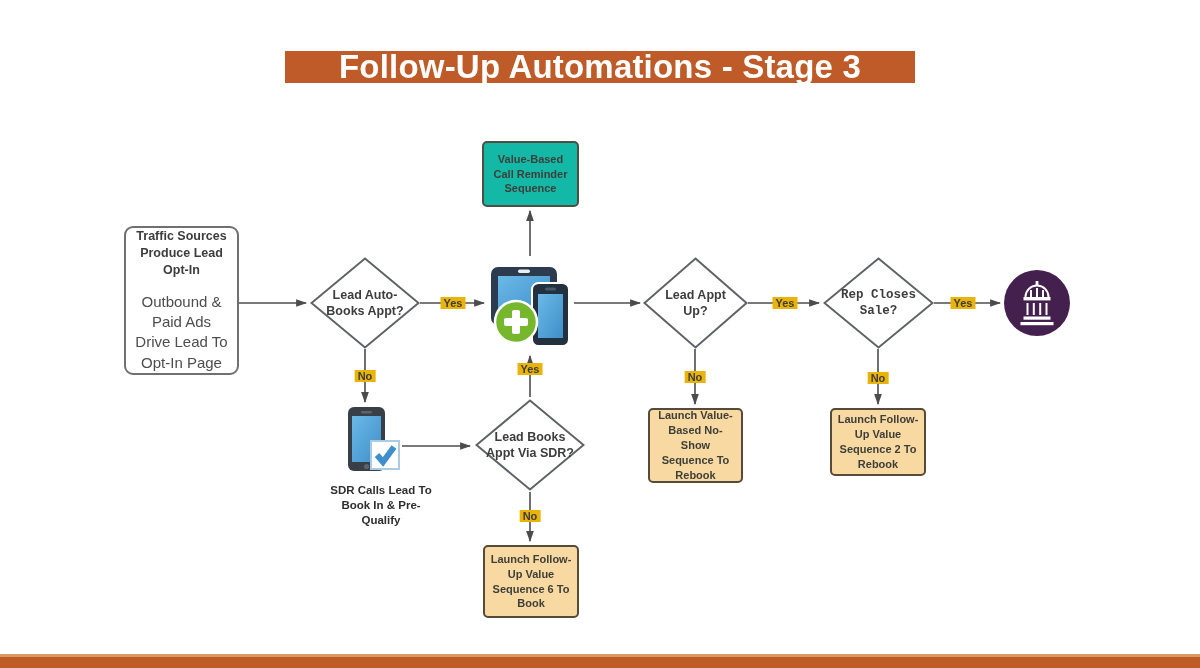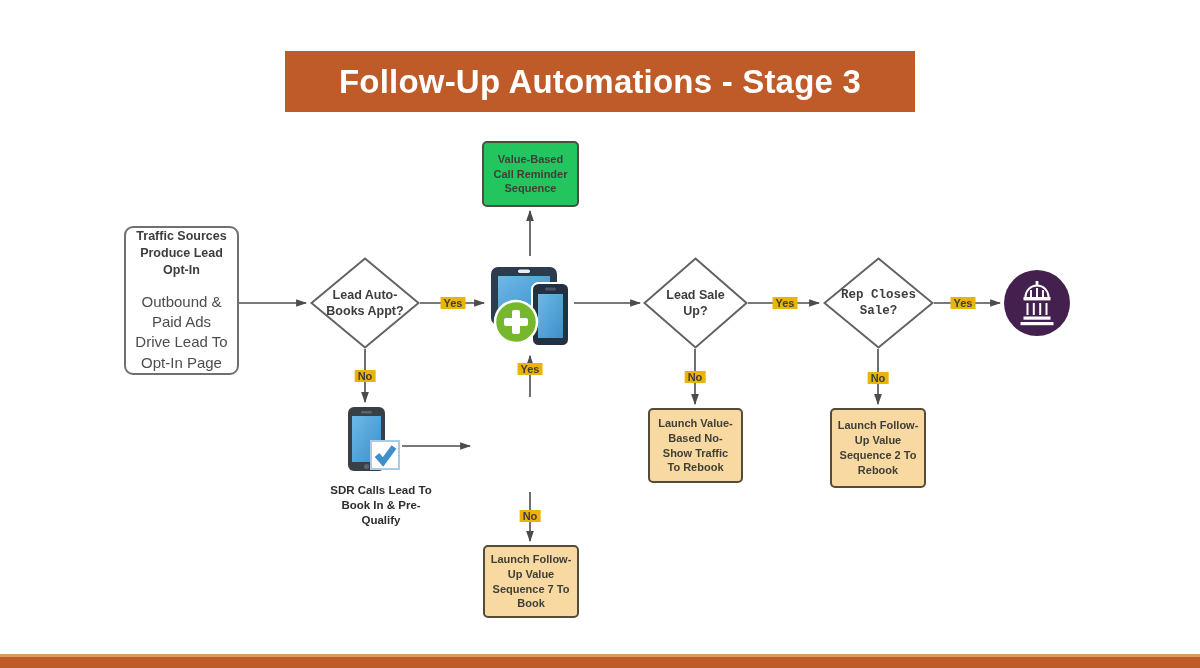--- a/index.html
+++ b/index.html
@@ -2,21 +2,21 @@
 <html><head>
 <meta charset="utf-8">
 <style>
   html,body{margin:0;padding:0;background:#ffffff;}
   #slide{
     position:relative;width:1200px;height:668px;background:#ffffff;overflow:hidden;
     font-family:"Liberation Sans","DejaVu Sans",sans-serif;color:#3d3d3d;
   }
   
   .banner{
-    position:absolute;left:285px;top:51px;width:630px;height:61px;
+    position:absolute;left:285px;top:51px;width:630px;height:32px;
     background:#bf5b28;display:flex;align-items:center;justify-content:center;
   }
   .banner h1{
     margin:0;font-size:33px;font-weight:bold;color:#ffffff;letter-spacing:.2px;white-space:nowrap;
   }
   
   .bottombar{
     position:absolute;left:0;right:0;bottom:0;height:11px;
     background:#bf5b28;border-top:3px solid #d89c62;
   }
@@ -29,21 +29,21 @@
     display:flex;flex-direction:column;align-items:center;justify-content:center;
     text-align:center;padding:12px 8px;
   }
   .proc-head{font-weight:bold;font-size:12.5px;line-height:1.35;color:#3d3d3d;margin-bottom:13px;}
   .proc-body{font-size:15px;line-height:1.35;color:#4d4d4d;}
   .rect-node{
     border:2px solid #4e4e42;border-radius:5px;
     display:flex;align-items:center;justify-content:center;text-align:center;
     font-weight:bold;font-size:11px;line-height:1.35;color:#3f3f39;padding:4px 5px;
   }
-  .green{background:#22c55e;}
+  .green{background:#14b8a6;}
   .tan{background:#f8d9a1;border-color:#564a39;}
   .diamond{display:flex;align-items:center;justify-content:center;}
   .diamond svg{position:absolute;left:0;top:0;width:100%;height:100%;}
   .diamond .dlabel{
     position:relative;z-index:1;text-align:center;font-weight:bold;
     font-size:12.5px;line-height:1.3;color:#3d3d3d;
   }
   .edge-label{
     position:absolute;z-index:3;transform:translate(-50%,-50%);
     background:#eab308;padding:0 3px;font-weight:bold;font-size:11px;color:#3d3d3d;
@@ -130,44 +130,50 @@
       <rect x="4" y="1" width="37" height="64" rx="6" fill="#393f47"></rect>
       <rect x="17" y="5" width="11" height="2.6" rx="1.3" fill="#5b636d"></rect>
       <rect x="8" y="10" width="29" height="46" fill="url(#scr)"></rect>
       <circle cx="22.5" cy="60.5" r="2.6" fill="#5b636d"></circle>
       <rect x="27" y="35" width="28" height="28" fill="#ffffff" stroke="#a9cbe4" stroke-width="2"></rect>
       <path d="M33,49 L39,56 L50,41" fill="none" stroke="#3e8fcb" stroke-width="6"></path>
     </svg>
   </div>
   <div class="icon-caption" style="left:325px;top:483px;width:112px;">SDR Calls Lead To Book In &amp; Pre-Qualify</div>
 
+  <div class="node diamond" style="left:475px;top:399px;width:110px;height:92px;">
+    <svg viewBox="0 0 110 92" preserveAspectRatio="none">
+      <polygon points="55,1.5 108.5,46 55,90.5 1.5,46" fill="#ffffff" stroke="#5f6368" stroke-width="2"></polygon>
+    </svg>
+    <div class="dlabel" style="width:94px;">Lead Books Appt Via SDR?</div>
+  </div>
 
   <div class="node rect-node tan" style="left:483px;top:545px;width:96px;height:73px;">
-    <span>Launch Follow-Up Value Sequence 7 To Book</span>
+    <span>Launch Follow-Up Value Sequence 6 To Book</span>
   </div>
 
   <div class="node diamond" style="left:643px;top:257px;width:105px;height:92px;">
     <svg viewBox="0 0 105 92" preserveAspectRatio="none">
       <polygon points="52.5,1.5 103.5,46 52.5,90.5 1.5,46" fill="#ffffff" stroke="#5f6368" stroke-width="2"></polygon>
     </svg>
-    <div class="dlabel" style="width:78px;">Lead Sale Up?</div>
+    <div class="dlabel" style="width:78px;">Lead Appt Up?</div>
   </div>
 
   <div class="node rect-node tan" style="left:648px;top:408px;width:95px;height:75px;">
-    <span>Launch Value-Based No-Show Traffic To Rebook</span>
+    <span>Launch Value-Based No-Show Sequence To Rebook</span>
   </div>
 
   <div class="node diamond" style="left:823px;top:257px;width:111px;height:92px;font-family:Liberation Mono, monospace;">
     <svg viewBox="0 0 111 92" preserveAspectRatio="none">
       <polygon points="55.5,1.5 109.5,46 55.5,90.5 1.5,46" fill="#ffffff" stroke="#5f6368" stroke-width="2"></polygon>
     </svg>
     <div class="dlabel" style="width:86px;">Rep Closes Sale?</div>
   </div>
 
-  <div class="node rect-node tan" style="left:830px;top:408px;width:96px;height:80px;">
+  <div class="node rect-node tan" style="left:830px;top:408px;width:96px;height:68px;">
     <span>Launch Follow-Up Value Sequence 2 To Rebook</span>
   </div>
 
   <div class="end-circle" style="left:1004px;top:270px;width:66px;height:66px;">
     <svg viewBox="0 0 66 66" width="66" height="66">
       <g stroke="#ffffff" stroke-width="2" fill="none">
         <rect x="31.6" y="11" width="2.8" height="4" fill="#ffffff" stroke="none"></rect>
         <path d="M21.5,27 A11.5,11.5 0 0 1 44.5,27"></path>
         <line x1="27" y1="20" x2="27" y2="27"></line>
         <line x1="33" y1="18" x2="33" y2="27"></line>

